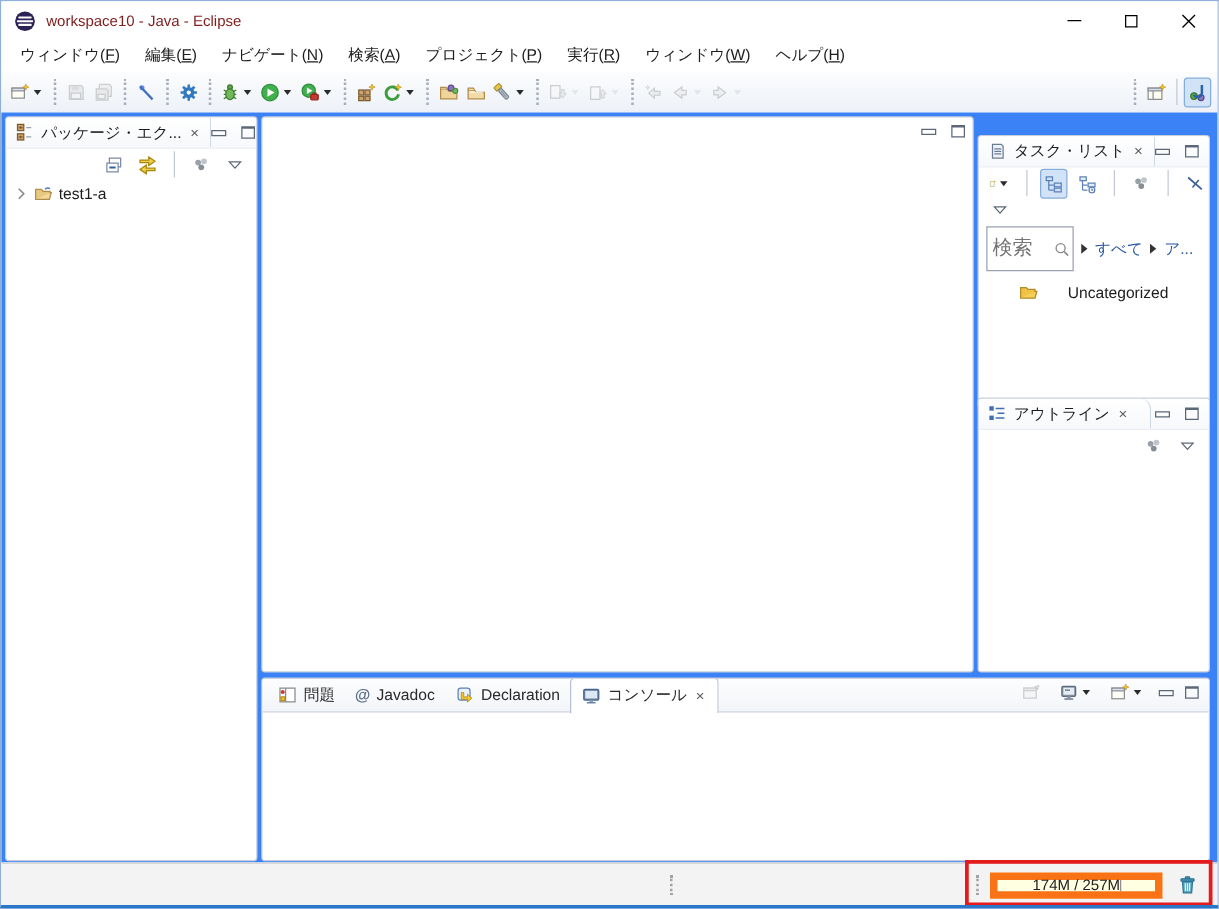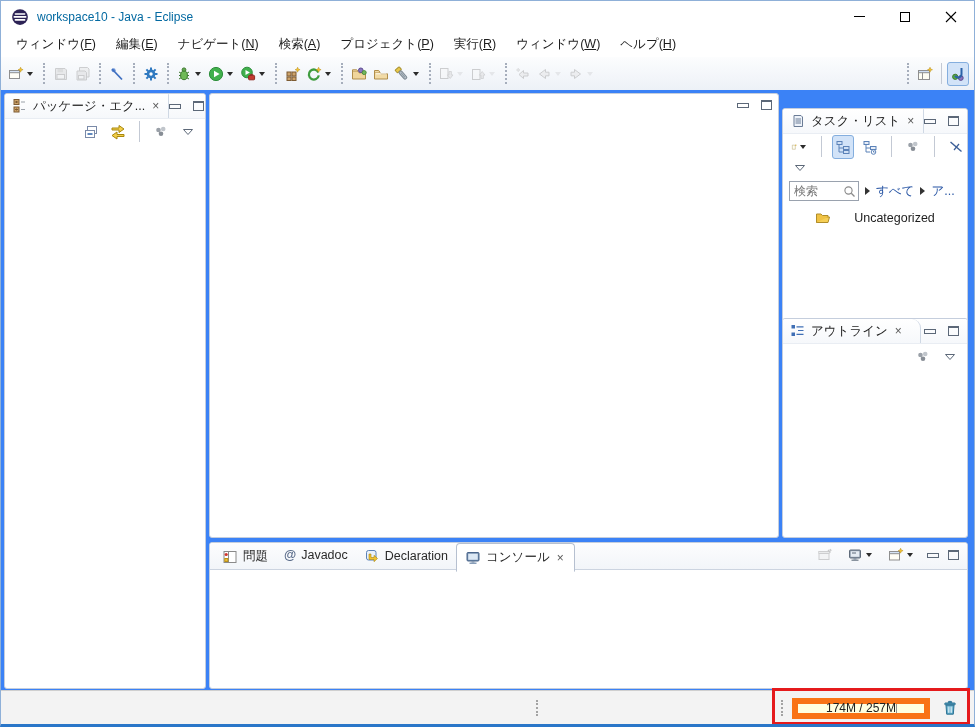--- a/index.html
+++ b/index.html
@@ -1,21 +1,21 @@
 <!DOCTYPE html>
 <html><head>
 <meta charset="utf-8">
 <style>
 *{box-sizing:border-box;margin:0;padding:0}
 html,body{width:975px;height:727px}
 body{font-family:"Liberation Sans","DejaVu Sans",sans-serif;font-size:12px;color:#1d1d1d;background:#fff}
 .window{position:relative;width:975px;height:727px;border:1px solid #8fb0d8;border-bottom:3px solid #2a76c8;background:#fff;overflow:hidden}
 
 .titlebar{height:31px;display:flex;align-items:center;padding-left:10px;background:#fff}
-.title-text{margin-left:8px;font-size:12px;color:#0369a1}
+.title-text{margin-left:8px;font-size:12px;color:#7f1d1d}
 .win-controls{margin-left:auto;display:flex;height:100%}
 .win-btn{width:46px;height:100%;display:flex;align-items:center;justify-content:center;cursor:default}
 .ico-wmin{width:11px;height:1px;background:#000}
 .ico-wmax{width:10px;height:10px;border:1px solid #000}
 
 .menubar{height:25px;display:flex;align-items:center;padding-left:5px;background:#fff}
 .menu-item{padding:4px 10px;font-size:12.5px;white-space:nowrap}
 .menu-item .key{text-decoration:underline}
 
 .toolbar{height:33px;display:flex;align-items:center;background:linear-gradient(#fcfdfe,#edf1f7);padding:0 5px}
@@ -38,27 +38,27 @@
 .pclose{font-size:12px;color:#5a5a5a;line-height:1;padding:0 2px}
 .tab-curve{height:100%;width:10px;border-right:1px solid #cfd8e4;border-top-right-radius:9px}
 .pminmax{margin-left:auto;display:flex;gap:12px;align-items:center;padding-right:8px}
 .ico-min{width:12px;height:5px;border:1px solid #5c6878}
 .ico-max{width:11px;height:10px;border:1px solid #5c6878;border-top-width:2px}
 .ptoolbar{height:25px;display:flex;align-items:center;padding:0 6px;gap:5px}
 .right-align{justify-content:flex-end}
 .tree-item{display:flex;align-items:center;gap:4px;padding:3px 0 3px 6px;font-size:12.5px}
 .link{color:#2a57a5;font-size:12.5px;white-space:nowrap}
 .tri-right{width:0;height:0;border-top:4px solid transparent;border-bottom:4px solid transparent;border-left:5px solid #333}
-.search-input{width:70px;height:20px;border:1px solid #9aa2ae;font-size:12px;padding:1px 16px 1px 4px;font-family:Liberation Sans, sans-serif}
+.search-input{width:70px;height:36px;border:1px solid #9aa2ae;font-size:16px;padding:1px 16px 1px 4px;font-family:Liberation Sans, sans-serif}
 .search-wrap{position:relative;display:flex;align-items:center}
 .search-wrap svg{position:absolute;right:3px}
 .uncat-row{display:flex;justify-content:center;align-items:center;gap:23px;padding-top:5px;font-size:12.5px}
 .msg{padding:5px 6px;font-size:12.5px}
 
-.ctabs{height:27px;display:flex;align-items:flex-start;padding-left:4px;background:linear-gradient(#fdfdfe,#f2f5f9);border-bottom:1px solid #ccd4e0;position:relative}
+.ctabs{height:27px;display:flex;align-items:center;padding-left:4px;background:linear-gradient(#fdfdfe,#f2f5f9);border-bottom:1px solid #ccd4e0;position:relative}
 .ctab{display:flex;align-items:center;gap:5px;padding:5px 8px;color:#2a2a2a;font-size:12.5px;white-space:nowrap}
 .ctab.sel{background:#fff;border:1px solid #b6c0d0;border-bottom:1px solid #fff;border-radius:4px 4px 0 0;margin-bottom:-1px}
 .cright{margin-left:auto;display:flex;align-items:center;gap:9px;padding:0 8px 4px 0}
 
 .statusbar{position:absolute;left:0;top:689px;width:973px;height:35px;background:#f3f3f3;border-top:1px solid #cfcfcf}
 .vgrip{position:absolute;top:9px;height:16px;border-left:2px dotted #a3a3a3}
 .heap-cluster{position:absolute;left:780px;top:0;height:34px;display:flex;align-items:center;gap:9px}
 .heap-box{position:relative;width:138px;height:21px;background:#ffffe1;border:6px solid #f97316;display:flex;align-items:center;justify-content:center;font-size:12px;color:#222}
 .heap-mark{position:absolute;right:27px;top:0;bottom:0;border-left:1px solid #8f8f8f}
 .annotation{position:absolute;left:771px;top:687px;width:198px;height:37px;border:3px solid #e51a1c;z-index:30;pointer-events:none}
@@ -333,20 +333,31 @@
               <circle cx="10.2" cy="5" r="2.3" fill="#c0c5cb"></circle>
               <circle cx="8" cy="9.8" r="2.3" fill="#878d95"></circle>
           </svg>
         </div>
         <div class="tbtn">
           <svg width="12" height="8" viewBox="0 0 12 8">
               <path d="M1.5 1.5h9L6 6.5z" fill="none" stroke="#5c6878"></path>
             </svg>
         </div>
       </div>
+      <div class="tree-item">
+        <svg width="12" height="12" viewBox="0 0 12 12">
+            <path d="M4 2l4 4-4 4" fill="none" stroke="#8a8a8a" stroke-width="1.3"></path>
+          </svg>
+        <svg class="i16" viewBox="0 0 16 16">
+          <path d="M1.5 12.5 3 7h11l-1.5 5.5z" fill="#f2d89a" stroke="#b08d4a"></path>
+          <path d="M1.5 12.5V4.5h4.5l1.5 1.5H13V7" fill="#e8c87e" stroke="#b08d4a"></path>
+          <path d="M9 4.5c1-1.5 3-1.5 4-.5" fill="none" stroke="#4e7fc0" stroke-width="1.2"></path>
+        </svg>
+        <span>test1-a</span>
+      </div>
     </div>
 
     <div class="panel" style="left:208px;top:3px;width:570px;height:445px">
       <div class="ptoolbar right-align" style="height:22px;gap:12px">
         <span class="ico-min"></span>
         <span class="ico-max"></span>
       </div>
     </div>
 
     <div class="panel" style="left:781px;top:18px;width:186px;height:219px">

